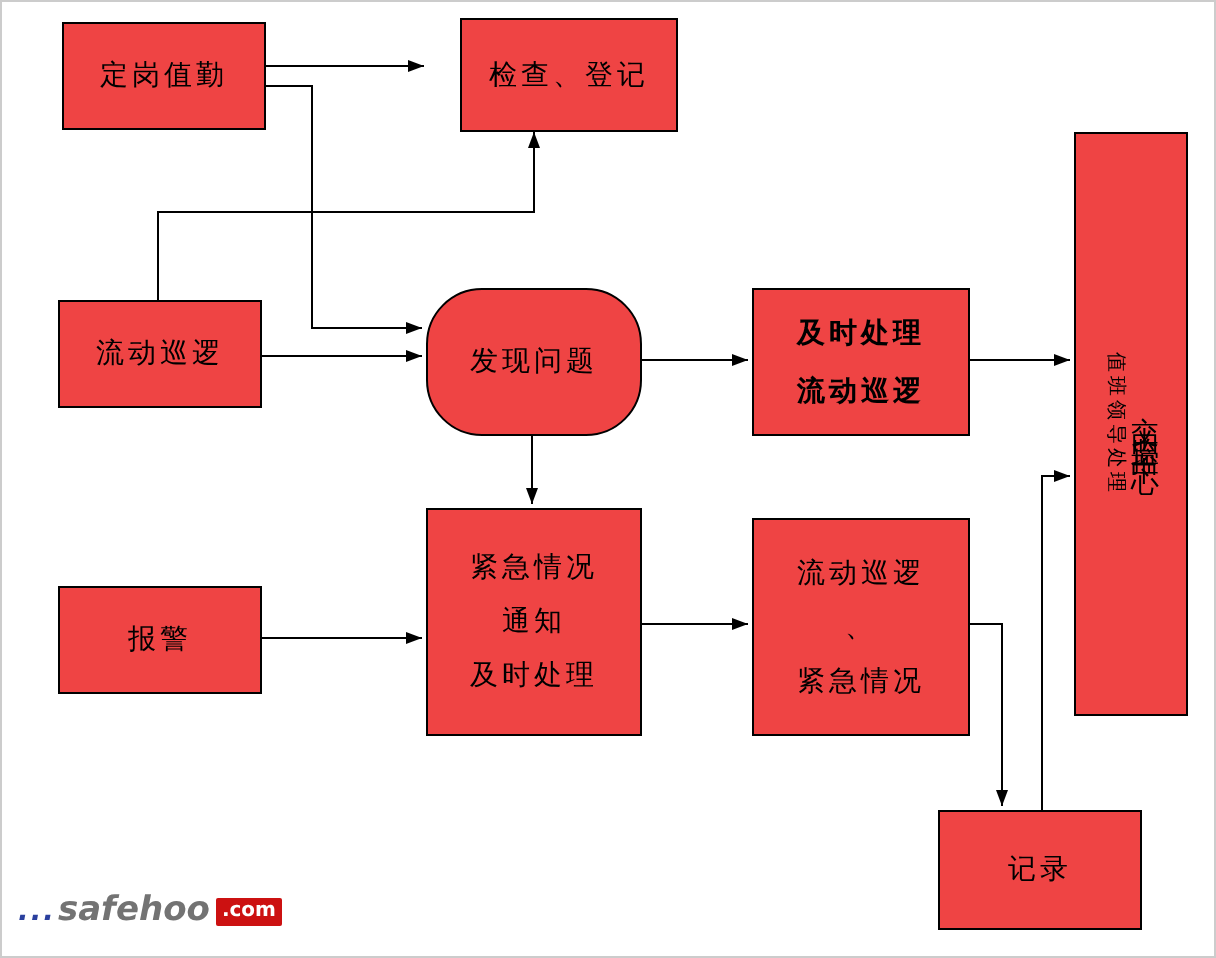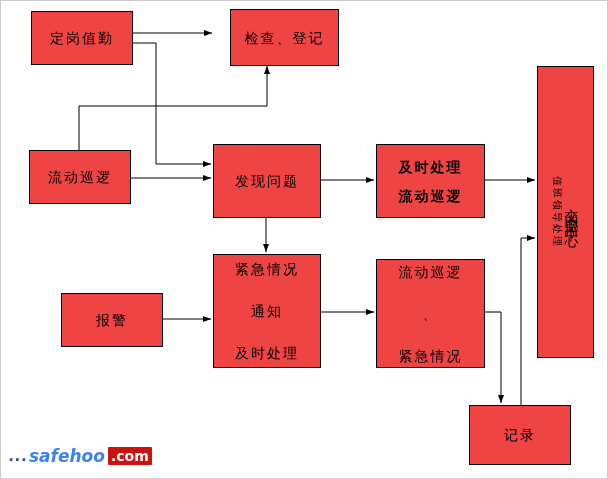--- a/index.html
+++ b/index.html
@@ -26,30 +26,30 @@
     flex-direction:column;
     align-items:center;
     justify-content:center;
     text-align:center;
     font-size:14px;
     letter-spacing:2px;
     line-height:1;
   }
   .box .line { line-height:1; }
   .gap-sm { gap:15px;font-weight:bold; }
-  .gap-lg { gap:28px; }
+  .gap-lg { gap:13px; }
 
   #b-fixed-post { left:30px;  top:10px;  width:100px; height:52px; }
   #b-check      { left:229px; top:8px;   width:107px; height:55px;justify-content:center; }
   #b-mobile     { left:28px;  top:149px; width:100px; height:52px; }
-  #b-find       { left:212px; top:143px; width:106px; height:72px; }
+  #b-find       { left:212px; top:143px; width:106px; height:72px;border-radius:28px; }
   #b-timely     { left:375px; top:143px; width:107px; height:72px; }
   #b-emergency  { left:212px; top:253px; width:106px; height:112px; }
   #b-patrol2    { left:375px; top:258px; width:107px; height:107px; }
-  #b-alarm      { left:28px;  top:292px; width:100px; height:52px;margin-left:32px; }
+  #b-alarm      { left:28px;  top:292px; width:100px; height:52px; }
   #b-record     { left:468px; top:404px; width:100px; height:58px; }
 
   #b-monitor {
     left:536px; top:65px; width:55px; height:290px;
     flex-direction:row;
     gap:3px;
     letter-spacing:0;
   }
   .monitor-sub {
     writing-mode:vertical-rl;
@@ -65,24 +65,24 @@
     letter-spacing:5px;
   }
 
   .logo {
     position:absolute; left:8px; top:446px;
     display:flex; align-items:center; gap:1px;
     font-weight:bold; font-style:italic;
     line-height:1;
   }
   .logo-prefix { color:#2a3f9e; font-size:14px; letter-spacing:1px; }
-  .logo-name   { color:#3b82f6; font-size:17px; }
+  .logo-name   { color:#737373; font-size:17px; }
   .logo-suffix {
     background:#cc1111; color:#ffffff;
-    font-size:14px; font-style:normal;
+    font-size:10px; font-style:normal;
     padding:2px 3px; margin-left:2px;
     border-radius:1px;
   }
 </style>
 </head>
 <body>
 
 <div class="canvas">
 
   <svg class="arrows" viewBox="0 0 608 479" xmlns="http://www.w3.org/2000/svg">

